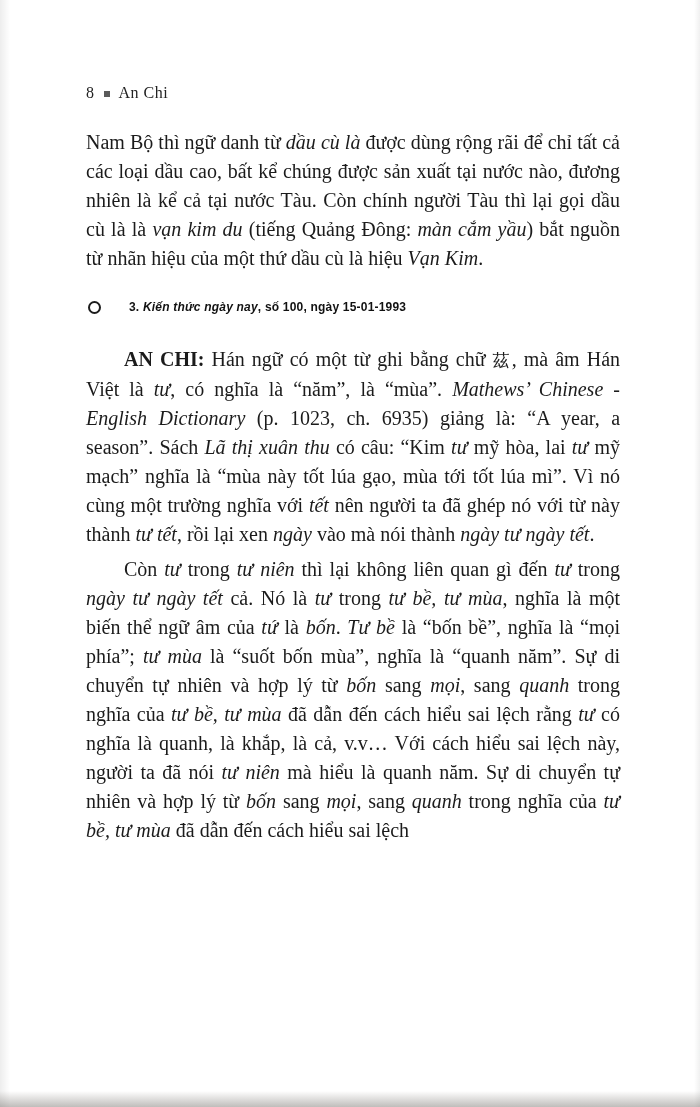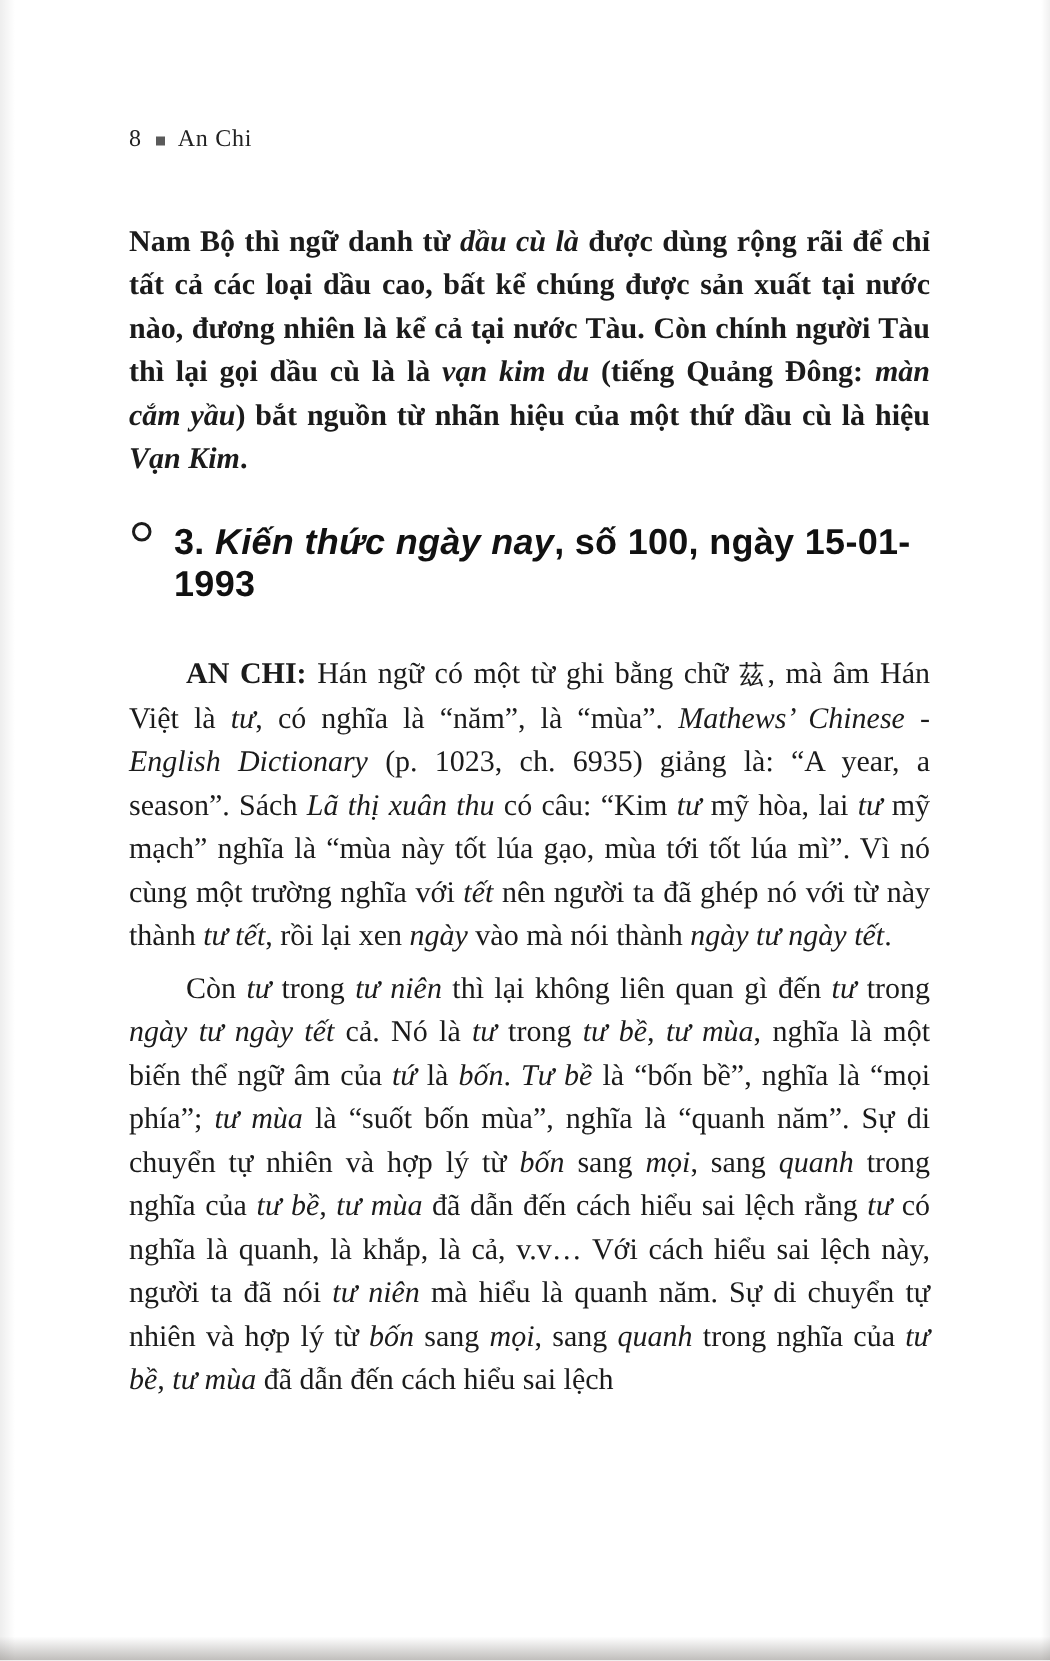--- a/index.html
+++ b/index.html
@@ -26,38 +26,39 @@
     background: #5a5a5a;
     display: inline-block;
     margin-top: 2px;
   }
 
   .body-text {
     text-align: justify;
     font-size: 20px;
     line-height: 29px;
   }
-  .intro { margin-top: 45px; font-weight: bold; }
+  .intro { margin-top: 26px; }
   .para { margin-bottom: 6px; }
   .para.indent { text-indent: 38px; }
 
   .i  { font-style: italic; }
   .b  { font-weight: 700; }
   .bi { font-weight: 700; font-style: italic; }
   .cjk { font-family: "DejaVu Sans", sans-serif; font-size: 17px; }
 
   .heading {
     display: flex;
-    align-items: flex-start;
+    align-items: flex-end;
     font-family: "Liberation Sans", "DejaVu Sans", sans-serif;
-    font-size: 24px;
+    font-size: 12px;
     font-weight: 700;
     letter-spacing: 0.2px;
     color: #111111;
     margin: 27px 0 31px 2px;
+    gap: 13px;
   }
   .marker {
     width: 13px; height: 13px;
     border: 2.5px solid #1c1c1c;
     border-radius: 50%;
     margin-right: 15px;
     flex: none;
   }
 
   .edge-bottom {

